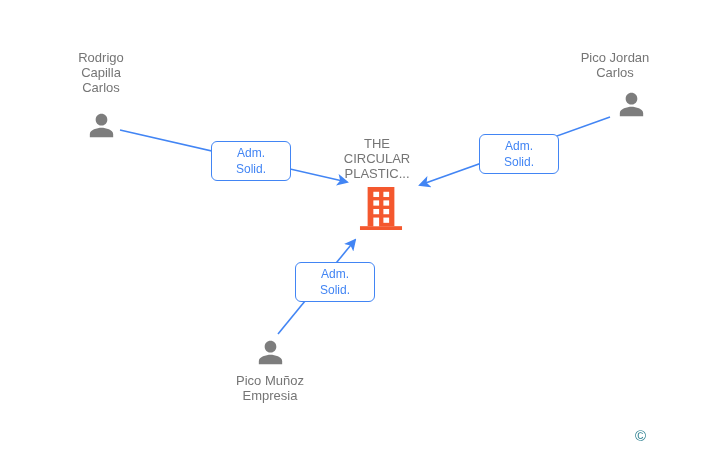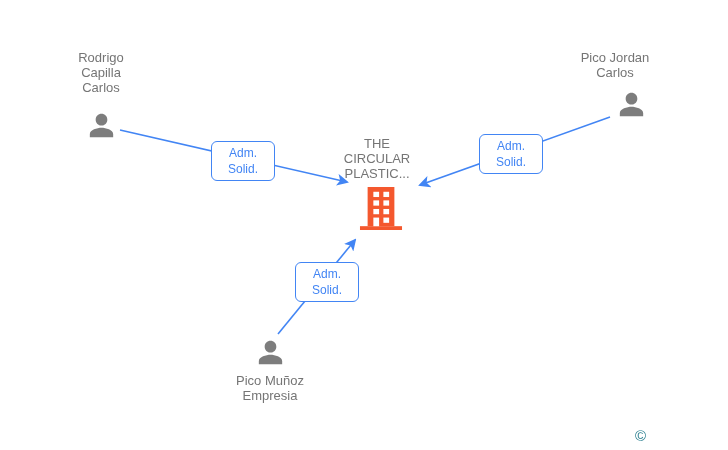--- a/index.html
+++ b/index.html
@@ -67,21 +67,21 @@
   }
   .edge-label {
     position: absolute;
     z-index: 3;
     background: #ffffff;
     border: 1px solid var(--edge-blue, #4285f4);
     border-radius: 6px;
     color: var(--edge-blue, #4285f4);
     font-size: 12px;
     line-height: 16px;
-    padding: 3px 16px;
+    padding: 3px 24px;
     text-align: center;
     white-space: pre-line;
   }
   .watermark {
     position: absolute;
     right: 8px;
     bottom: 6px;
     z-index: 4;
     display: flex;
     align-items: baseline;

